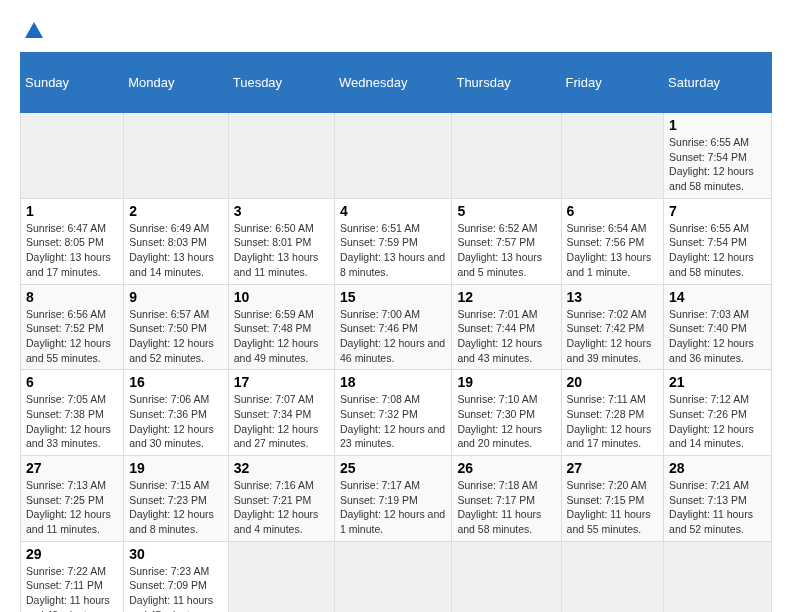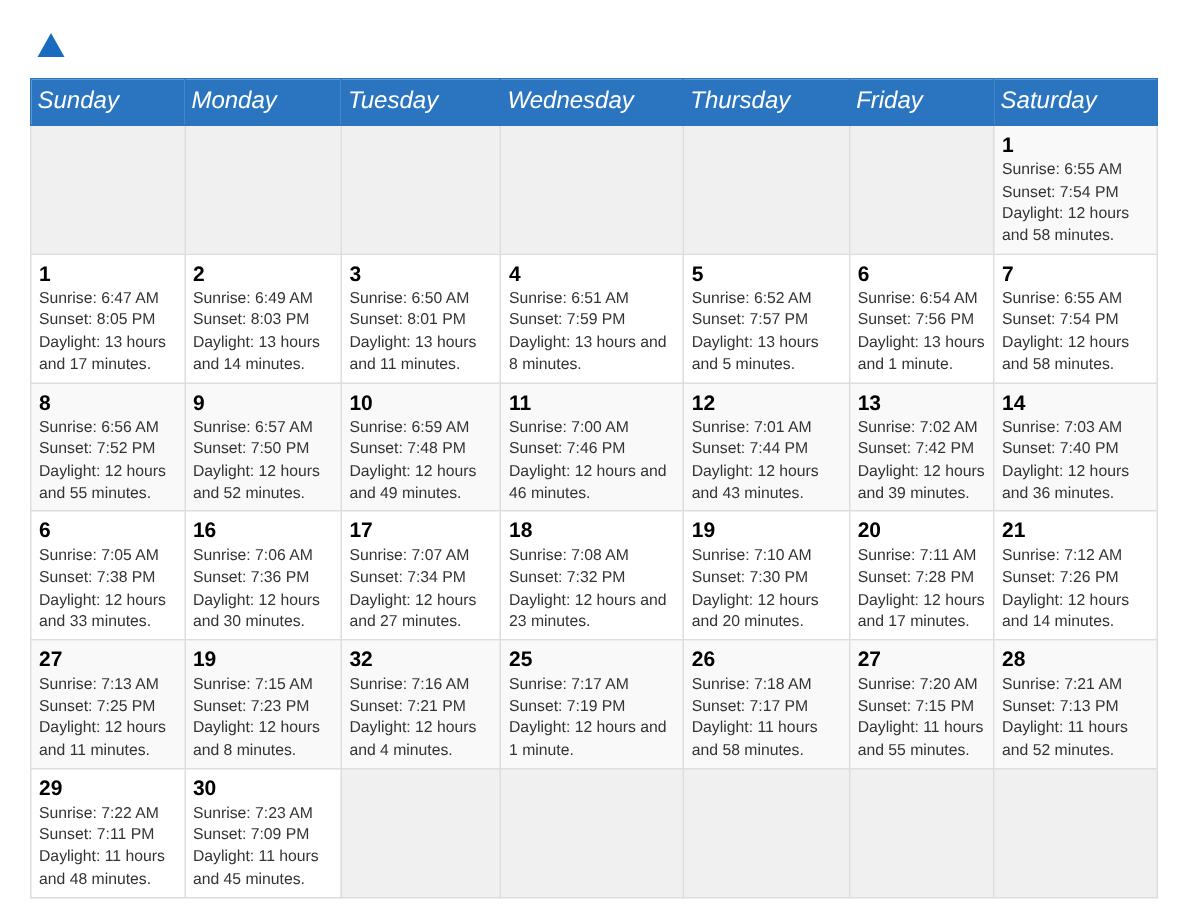--- a/index.html
+++ b/index.html
@@ -43,26 +43,25 @@
     table {
       width: 100%;
       border-collapse: collapse;
       font-size: 11px;
     }
     thead tr {
       background-color: #2a74c0;
       color: white;
     }
     thead th {
-      padding: 6px 4px;
+      padding: 22px 4px;
       text-align: left;
-      font-size: 16px;
+      font-size: 13px;
       font-weight: normal;
       border: 1px solid #2a74c0;
-      font-style: italic;
     }
     tbody tr {
       background: #fff;
     }
     tbody tr:nth-child(odd) {
       background: #f9f9f9;
     }
     tbody td {
       padding: 4px 5px;
       vertical-align: top;
@@ -133,21 +132,21 @@
         <td><span class="day-number">3</span><span class="day-info">Sunrise: 6:50 AM<br>Sunset: 8:01 PM<br>Daylight: 13 hours and 11 minutes.</span></td>
         <td><span class="day-number">4</span><span class="day-info">Sunrise: 6:51 AM<br>Sunset: 7:59 PM<br>Daylight: 13 hours and 8 minutes.</span></td>
         <td><span class="day-number">5</span><span class="day-info">Sunrise: 6:52 AM<br>Sunset: 7:57 PM<br>Daylight: 13 hours and 5 minutes.</span></td>
         <td><span class="day-number">6</span><span class="day-info">Sunrise: 6:54 AM<br>Sunset: 7:56 PM<br>Daylight: 13 hours and 1 minute.</span></td>
         <td><span class="day-number">7</span><span class="day-info">Sunrise: 6:55 AM<br>Sunset: 7:54 PM<br>Daylight: 12 hours and 58 minutes.</span></td>
       </tr>
       <tr>
         <td><span class="day-number">8</span><span class="day-info">Sunrise: 6:56 AM<br>Sunset: 7:52 PM<br>Daylight: 12 hours and 55 minutes.</span></td>
         <td><span class="day-number">9</span><span class="day-info">Sunrise: 6:57 AM<br>Sunset: 7:50 PM<br>Daylight: 12 hours and 52 minutes.</span></td>
         <td><span class="day-number">10</span><span class="day-info">Sunrise: 6:59 AM<br>Sunset: 7:48 PM<br>Daylight: 12 hours and 49 minutes.</span></td>
-        <td><span class="day-number">11</span><span class="day-info">Sunrise: 7:00 AM<br>Sunset: 7:46 PM<br>Daylight: 12 hours and 46 minutes.</span></td>
+        <td><span class="day-number">15</span><span class="day-info">Sunrise: 7:00 AM<br>Sunset: 7:46 PM<br>Daylight: 12 hours and 46 minutes.</span></td>
         <td><span class="day-number">12</span><span class="day-info">Sunrise: 7:01 AM<br>Sunset: 7:44 PM<br>Daylight: 12 hours and 43 minutes.</span></td>
         <td><span class="day-number">13</span><span class="day-info">Sunrise: 7:02 AM<br>Sunset: 7:42 PM<br>Daylight: 12 hours and 39 minutes.</span></td>
         <td><span class="day-number">14</span><span class="day-info">Sunrise: 7:03 AM<br>Sunset: 7:40 PM<br>Daylight: 12 hours and 36 minutes.</span></td>
       </tr>
       <tr>
         <td><span class="day-number">6</span><span class="day-info">Sunrise: 7:05 AM<br>Sunset: 7:38 PM<br>Daylight: 12 hours and 33 minutes.</span></td>
         <td><span class="day-number">16</span><span class="day-info">Sunrise: 7:06 AM<br>Sunset: 7:36 PM<br>Daylight: 12 hours and 30 minutes.</span></td>
         <td><span class="day-number">17</span><span class="day-info">Sunrise: 7:07 AM<br>Sunset: 7:34 PM<br>Daylight: 12 hours and 27 minutes.</span></td>
         <td><span class="day-number">18</span><span class="day-info">Sunrise: 7:08 AM<br>Sunset: 7:32 PM<br>Daylight: 12 hours and 23 minutes.</span></td>
         <td><span class="day-number">19</span><span class="day-info">Sunrise: 7:10 AM<br>Sunset: 7:30 PM<br>Daylight: 12 hours and 20 minutes.</span></td>

